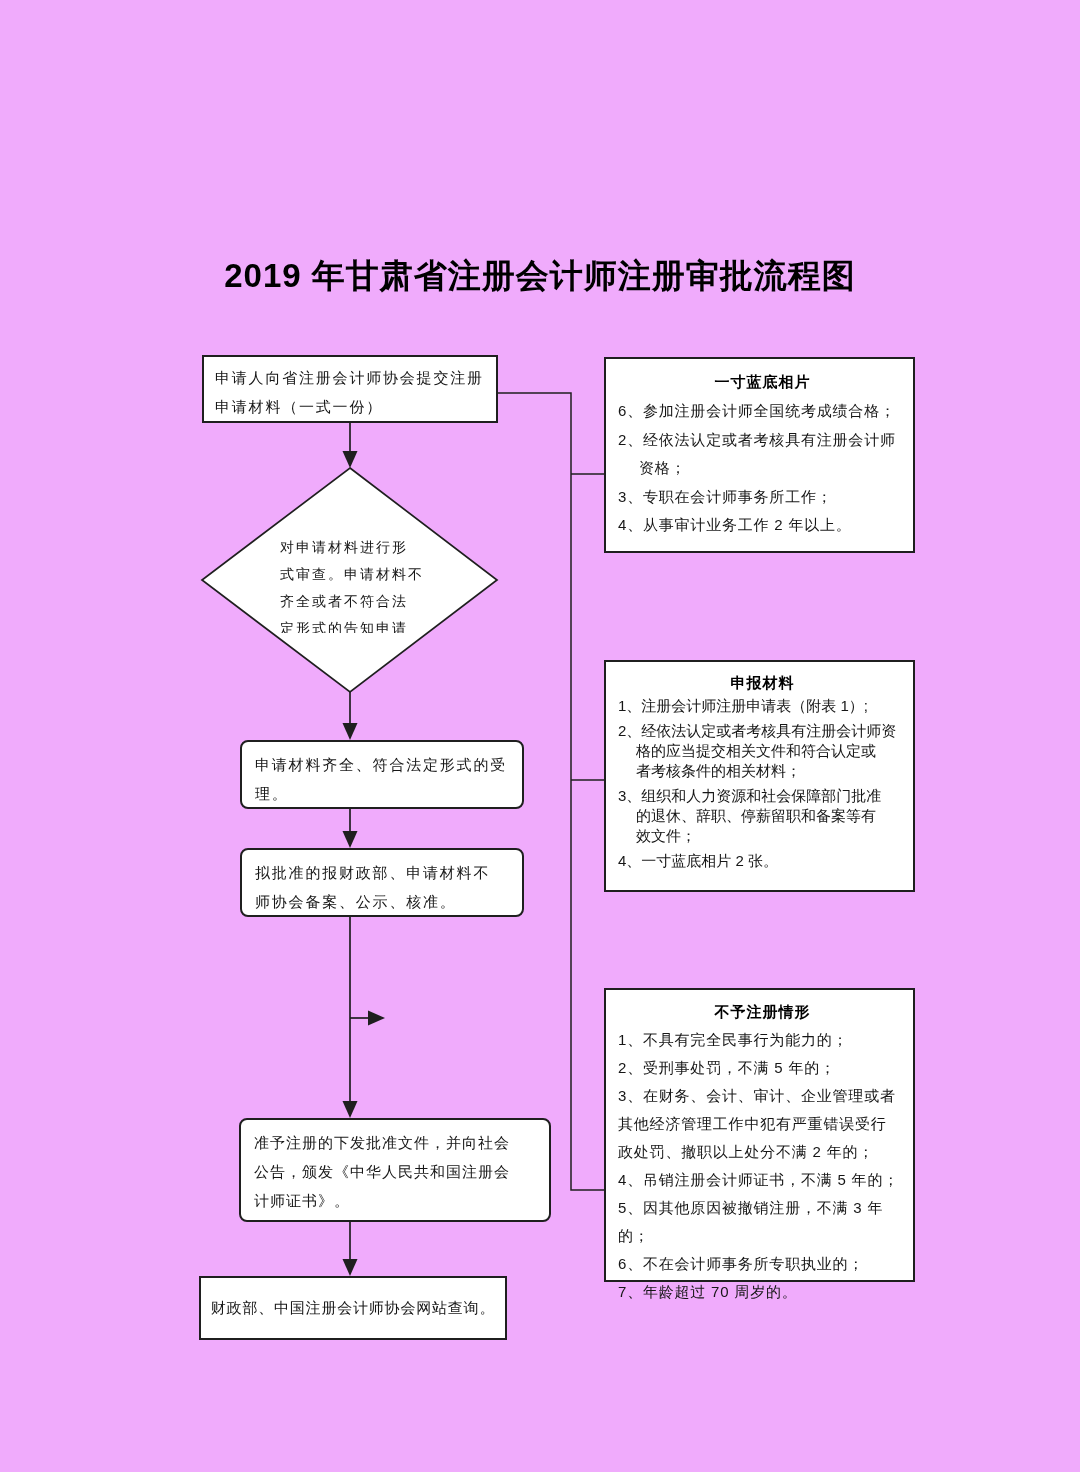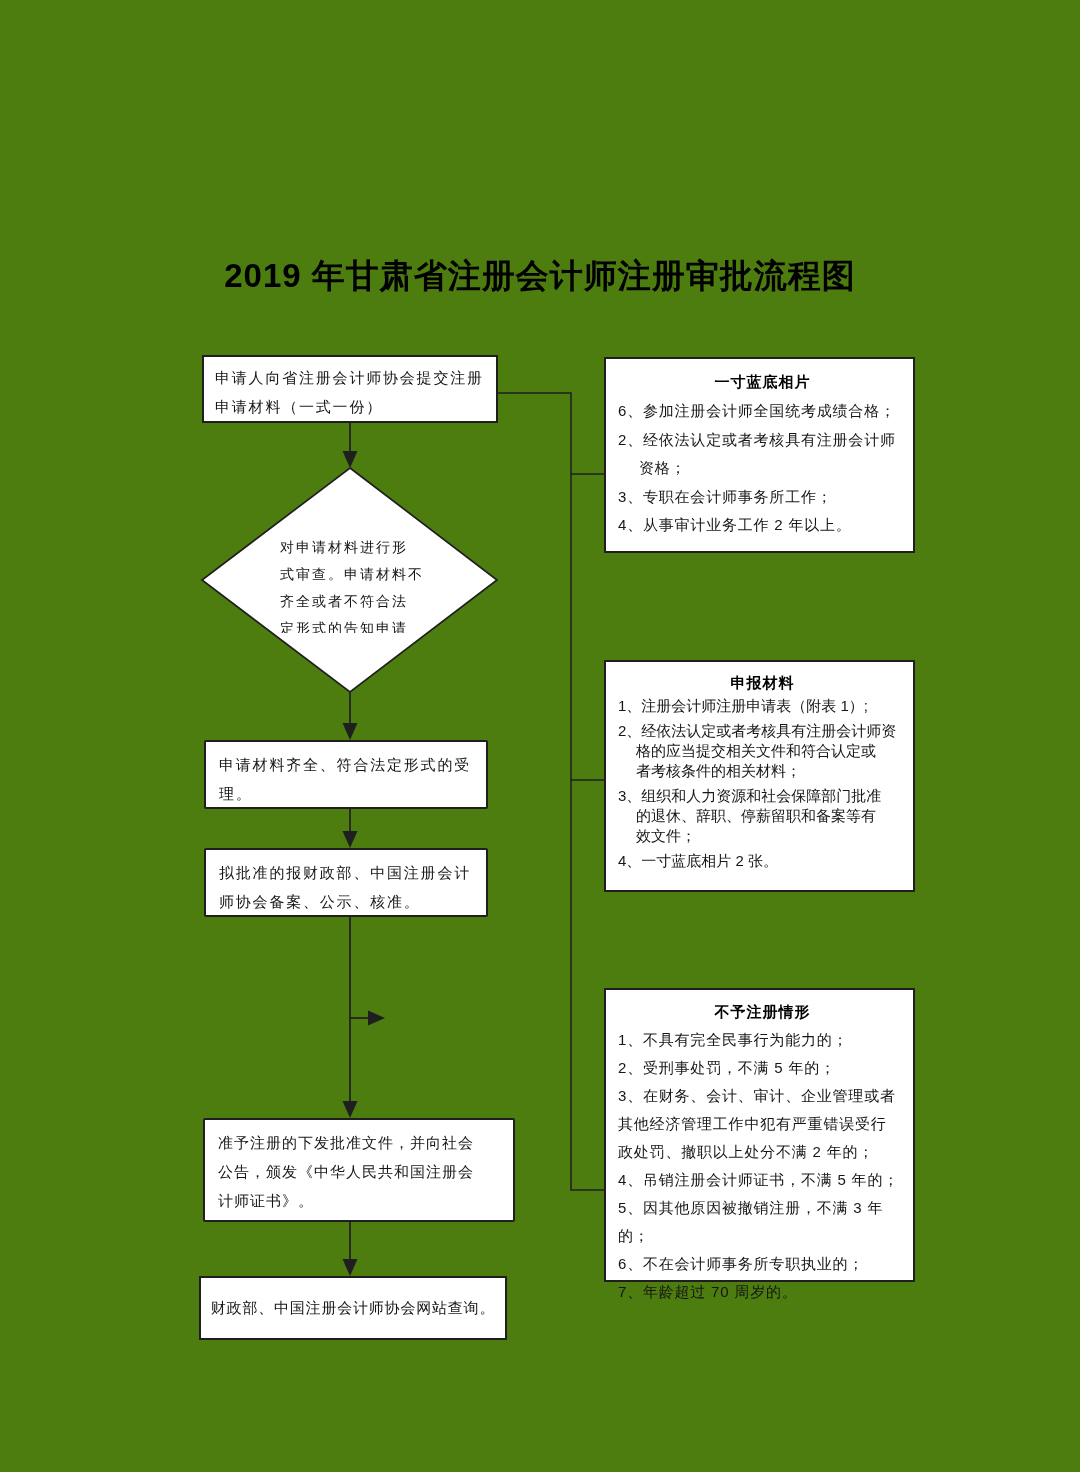--- a/index.html
+++ b/index.html
@@ -1,36 +1,36 @@
 <!DOCTYPE html>
 <html><head>
 <meta charset="utf-8">
 <style>
   html,body{margin:0;padding:0;background:#ffffff;}
   .page{
     position:relative;
     width:1080px;height:1472px;
-    background:#4d7c0f;
+    background:#f0abfc;
     font-family:"Liberation Sans", sans-serif;
     color:#161616;
     overflow:hidden;
   }
   .connector-layer{position:absolute;left:0;top:0;width:1080px;height:1472px;}
   .page-title{
     position:absolute;left:0;top:254px;width:1080px;
     text-align:center;font-size:33px;font-weight:bold;
     letter-spacing:1px;color:#000;white-space:pre;
   }
   .node{
     position:absolute;box-sizing:border-box;
     background:#ffffff;border:2px solid #1f1f1f;
     font-size:15px;line-height:29px;letter-spacing:1.8px;
     white-space:pre-line;color:#161616;
   }
-  .rounded{border-radius:2px;}
+  .rounded{border-radius:8px;margin-left:36px;}
   .submit-box{left:202px;top:355px;width:296px;height:68px;padding:6px 11px;}
   .accept-box{left:204px;top:740px;width:284px;height:69px;padding:8px 13px;}
   .report-box{left:204px;top:848px;width:284px;height:69px;padding:8px 13px;}
   .notify-box{left:385px;top:966px;width:165px;height:101px;padding:8px 10px;
               font-size:13px;letter-spacing:0.5px;border-radius:16px;}
   .certificate-box{left:203px;top:1118px;width:312px;height:104px;padding:8px 13px;letter-spacing:1px;}
   .query-box{left:199px;top:1276px;width:308px;height:64px;padding:0 4px;
              text-align:center;line-height:60px;letter-spacing:0.8px;}
   .diamond-text{
     position:absolute;left:280px;top:534px;width:156px;height:99px;
@@ -96,21 +96,21 @@
 申请材料（一式一份）</div>
 
   <div class="diamond-text">对申请材料进行形
 式审查。申请材料不
 齐全或者不符合法
 定形式的告知申请</div>
 
   <div class="node rounded accept-box">申请材料齐全、符合法定形式的受
 理。</div>
 
-  <div class="node rounded report-box">拟批准的报财政部、中国注册会计
+  <div class="node rounded report-box">拟批准的报财政部、申请材料不
 师协会备案、公示、核准。</div>
 
 
   <div class="node rounded certificate-box">准予注册的下发批准文件，并向社会
 公告，颁发《中华人民共和国注册会
 计师证书》。</div>
 
   <div class="node query-box">财政部、中国注册会计师协会网站查询。</div>
 
   <div class="panel panel-conditions">

